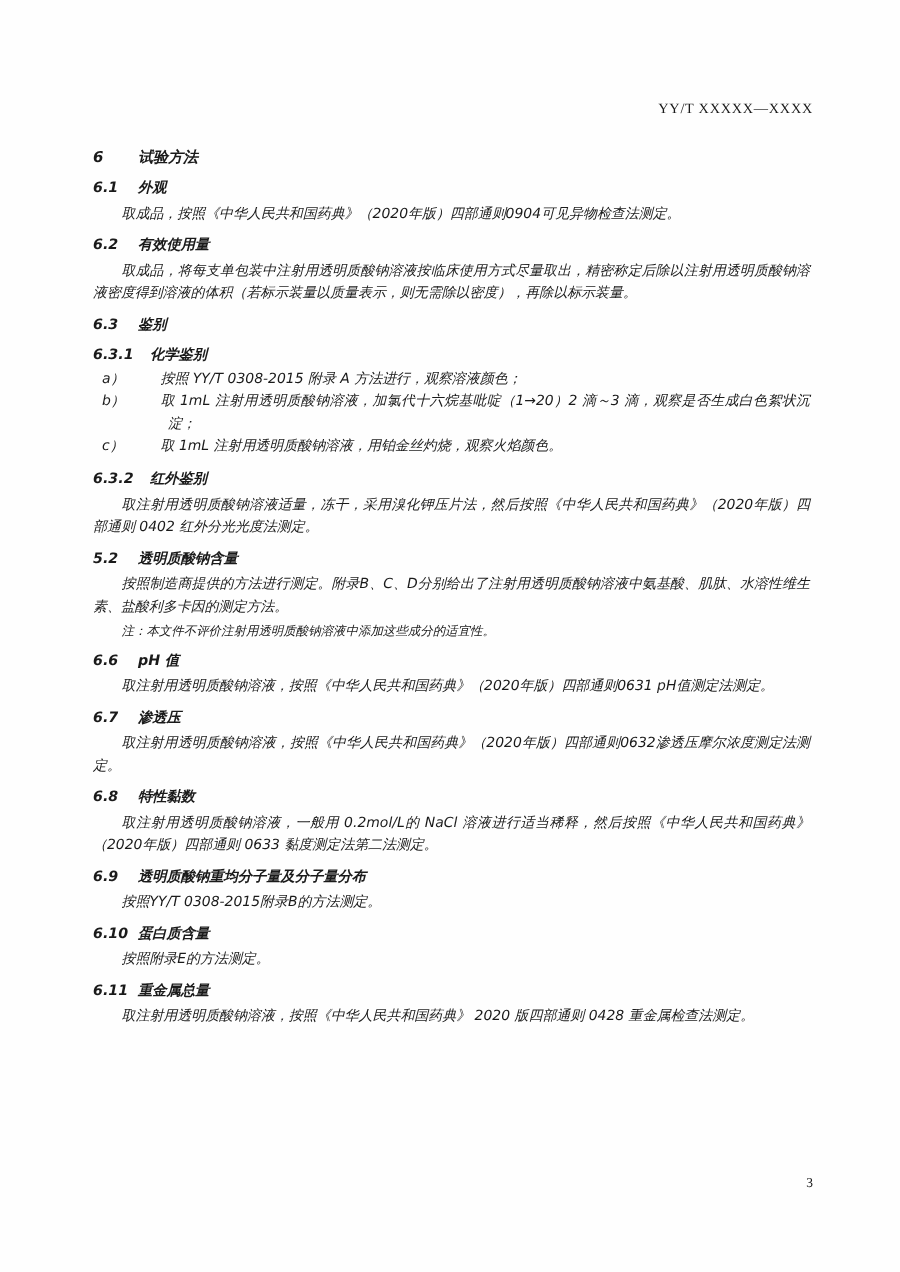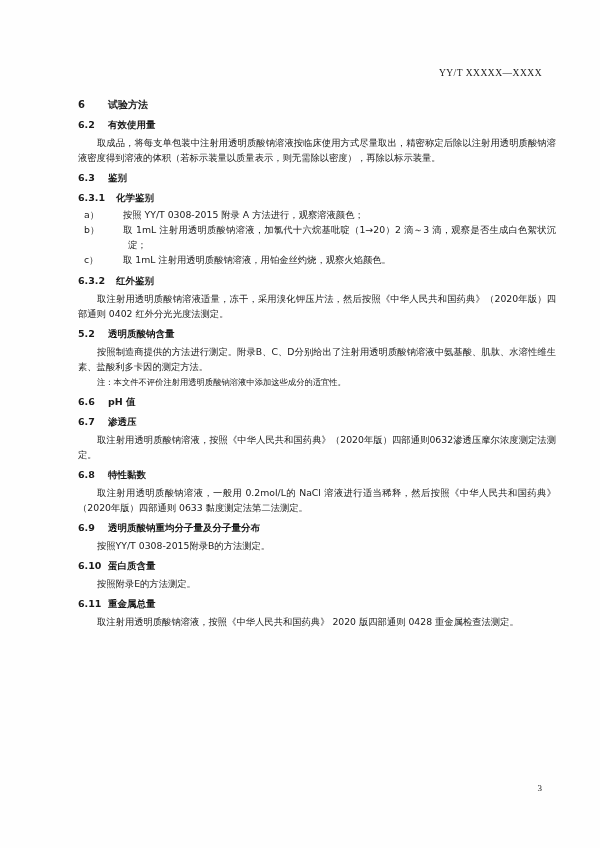--- a/index.html
+++ b/index.html
@@ -24,22 +24,23 @@
     top: 68px;
     right: 58px;
     font-size: 9.5px;
     letter-spacing: 0.5px;
     font-family: "Liberation Serif", serif;
     color: #1a1a1a;
   }
   .content {
     position: absolute;
     top: 92px;
-    left: 78px;
+    left: 62px;
     width: 478px;
+    font-style: italic;
   }
   .sec {
     margin-bottom: 2px;
   }
   .h1 {
     font-size: 10px;
     font-weight: bold;
     font-family: "DejaVu Sans", sans-serif;
     margin: 6px 0 4px 0;
     letter-spacing: 0px;
@@ -113,20 +114,24 @@
 <div class="page">
 
   <div class="header">YY/T XXXXX—XXXX</div>
 
   <div class="content">
 
     <div class="sec">
       <div class="h1"><span class="num">6</span><span>试验方法</span></div>
     </div>
 
+    <div class="sec">
+      <div class="h2"><span class="num">6.1</span><span>外观</span></div>
+      <p class="p">取成品，按照《中华人民共和国药典》（2020年版）四部通则0904可见异物检查法测定。</p>
+    </div>
 
     <div class="sec">
       <div class="h2"><span class="num">6.2</span><span>有效使用量</span></div>
       <p class="p">取成品，将每支单包装中注射用透明质酸钠溶液按临床使用方式尽量取出，精密称定后除以注射用透明质酸钠溶液密度得到溶液的体积（若标示装量以质量表示，则无需除以密度），再除以标示装量。</p>
     </div>
 
     <div class="sec">
       <div class="h2"><span class="num">6.3</span><span>鉴别</span></div>
     </div>
 
@@ -148,20 +153,21 @@
       <div class="h2"><span class="num">5.2</span><span>透明质酸钠含量</span></div>
     </div>
 
     <div class="sec">
       <p class="p">按照制造商提供的方法进行测定。附录B、C、D分别给出了注射用透明质酸钠溶液中氨基酸、肌肽、水溶性维生素、盐酸利多卡因的测定方法。</p>
       <p class="note">注：本文件不评价注射用透明质酸钠溶液中添加这些成分的适宜性。</p>
     </div>
 
     <div class="sec">
       <div class="h2"><span class="num">6.6</span><span>pH 值</span></div>
+      <p class="p">取注射用透明质酸钠溶液，按照《中华人民共和国药典》（2020年版）四部通则0631 pH值测定法测定。</p>
     </div>
 
     <div class="sec">
       <div class="h2"><span class="num">6.7</span><span>渗透压</span></div>
       <p class="p">取注射用透明质酸钠溶液，按照《中华人民共和国药典》（2020年版）四部通则0632渗透压摩尔浓度测定法测定。</p>
     </div>
 
     <div class="sec">
       <div class="h2"><span class="num">6.8</span><span>特性黏数</span></div>
       <p class="p">取注射用透明质酸钠溶液，一般用 0.2mol/L的 NaCl 溶液进行适当稀释，然后按照《中华人民共和国药典》（2020年版）四部通则 0633 黏度测定法第二法测定。</p>

